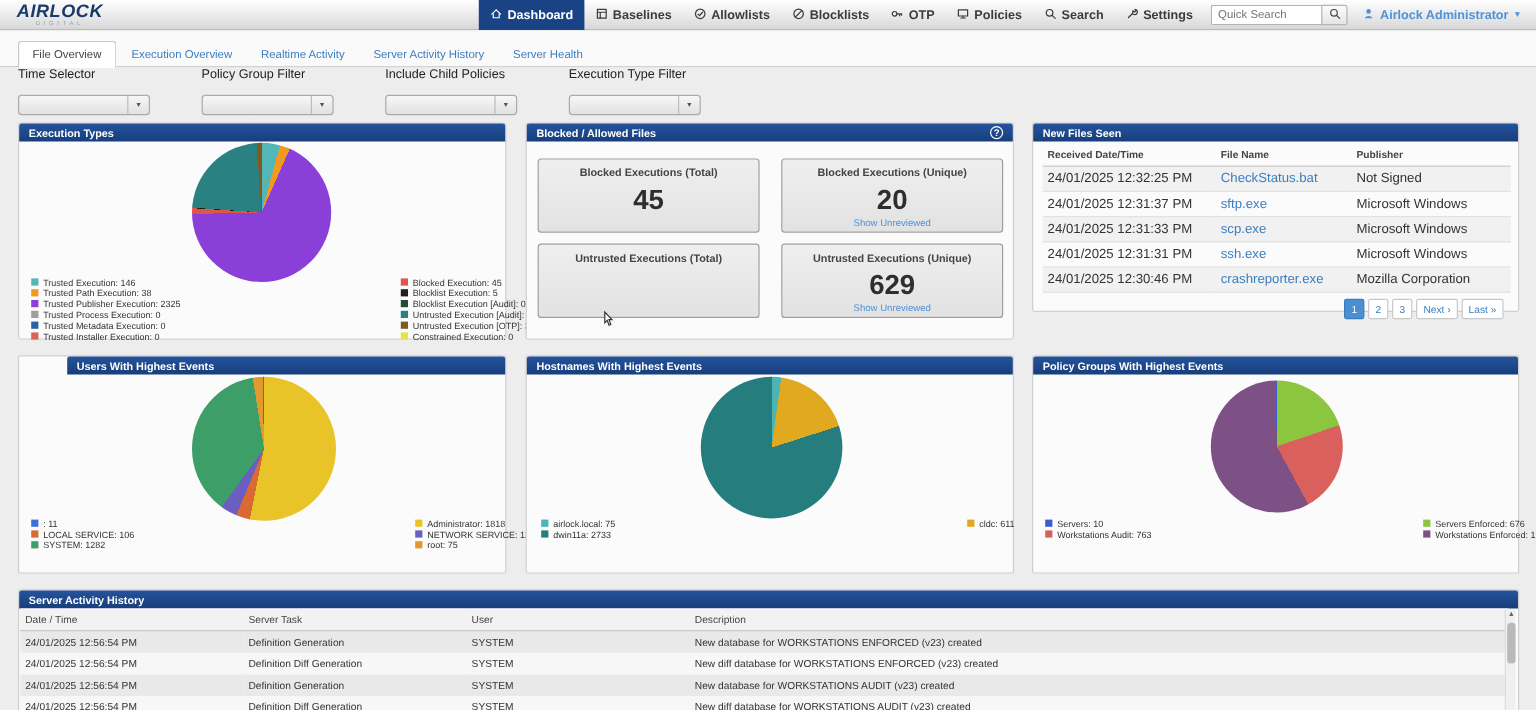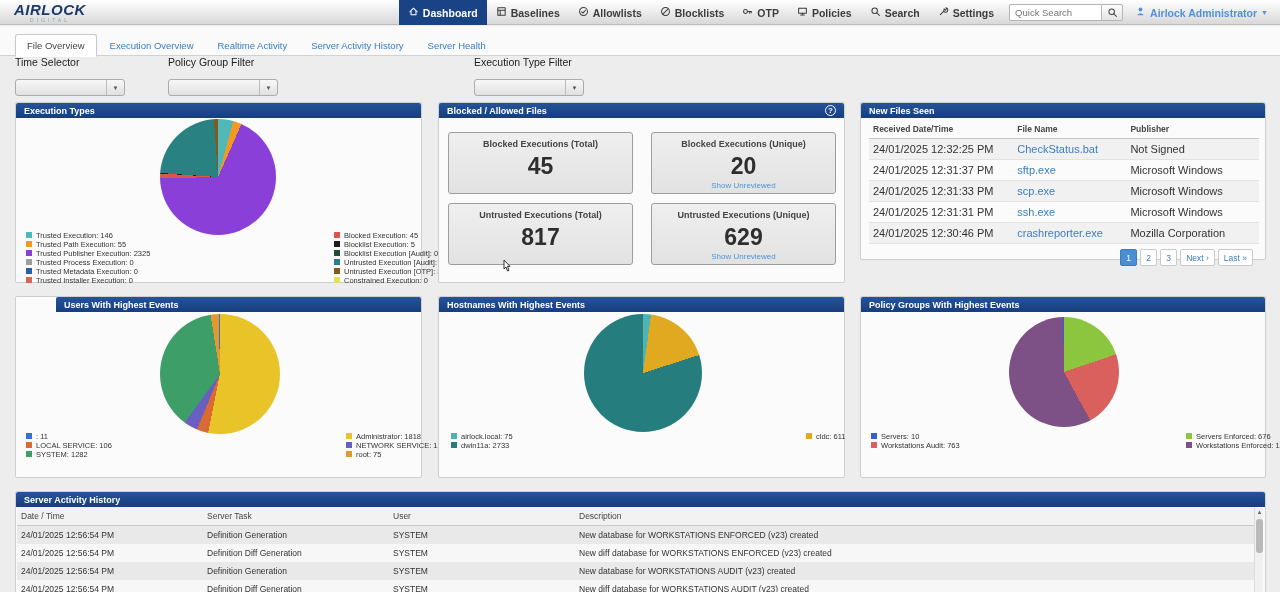--- a/index.html
+++ b/index.html
@@ -204,20 +204,27 @@
         <span class="arrow">▼</span>
       </div>
     </div>
     <div class="filter" style="left: 168px;">
       <div class="filter-label">Policy Group Filter</div>
       <div class="selectbox">
         <span class="val">All</span>
         <span class="arrow">▼</span>
       </div>
     </div>
+    <div class="filter" style="left: 321px;">
+      <div class="filter-label">Include Child Policies</div>
+      <div class="selectbox">
+        <span class="val">Yes</span>
+        <span class="arrow">▼</span>
+      </div>
+    </div>
     <div class="filter" style="left: 474px;">
       <div class="filter-label">Execution Type Filter</div>
       <div class="selectbox">
         <span class="val">All</span>
         <span class="arrow">▼</span>
       </div>
     </div>
   </div>
 
 <div class="panel" style="left:15px;top:102px;width:407px;height:181px;">
@@ -225,21 +232,21 @@
     <span class="panel-title">Execution Types</span>
   </div>
   <div class="pie" style="left: 144px; top: 16px; width: 116px; height: 116px; background: conic-gradient(rgb(83, 183, 183) 0deg, rgb(83, 183, 183) 15.37deg, rgb(242, 154, 31) 15.37deg, rgb(242, 154, 31) 23.9deg, rgb(138, 63, 216) 23.9deg, rgb(138, 63, 216) 268.71deg, rgb(224, 84, 73) 268.71deg, rgb(224, 84, 73) 273.45deg, rgb(31, 31, 31) 273.45deg, rgb(31, 31, 31) 273.97deg, rgb(42, 129, 129) 273.97deg, rgb(42, 129, 129) 355.89deg, rgb(126, 90, 30) 355.89deg, rgb(126, 90, 30) 360deg);"></div>
   <div class="legend-col" style="left:10px;top:128px;">
       <div class="legend-item">
         <span class="legend-swatch" style="background:#53b7b7"></span>
         <span class="legend-text">Trusted Execution: 146</span>
       </div>
       <div class="legend-item">
         <span class="legend-swatch" style="background:#f29a1f"></span>
-        <span class="legend-text">Trusted Path Execution: 55</span>
+        <span class="legend-text">Trusted Path Execution: 38</span>
       </div>
       <div class="legend-item">
         <span class="legend-swatch" style="background:#8a3fd8"></span>
         <span class="legend-text">Trusted Publisher Execution: 2325</span>
       </div>
       <div class="legend-item">
         <span class="legend-swatch" style="background:#9e9e9e"></span>
         <span class="legend-text">Trusted Process Execution: 0</span>
       </div>
       <div class="legend-item">
@@ -289,21 +296,20 @@
         <div class="statbox-label">Blocked Executions (Total)</div>
         <div class="statbox-value">45</div>
       </div>
       <div class="statbox" style="left: 212px; top: 29px;">
         <div class="statbox-label">Blocked Executions (Unique)</div>
         <div class="statbox-value">20</div>
         <div class="statbox-link">Show Unreviewed</div>
       </div>
       <div class="statbox" style="left: 9px; top: 100px;">
         <div class="statbox-label">Untrusted Executions (Total)</div>
-        <div class="statbox-value">817</div>
       </div>
       <div class="statbox" style="left: 212px; top: 100px;">
         <div class="statbox-label">Untrusted Executions (Unique)</div>
         <div class="statbox-value">629</div>
         <div class="statbox-link">Show Unreviewed</div>
       </div>
     </div>
 </div>
 
 <div class="panel" style="left:860px;top:102px;width:406px;height:158px;">

